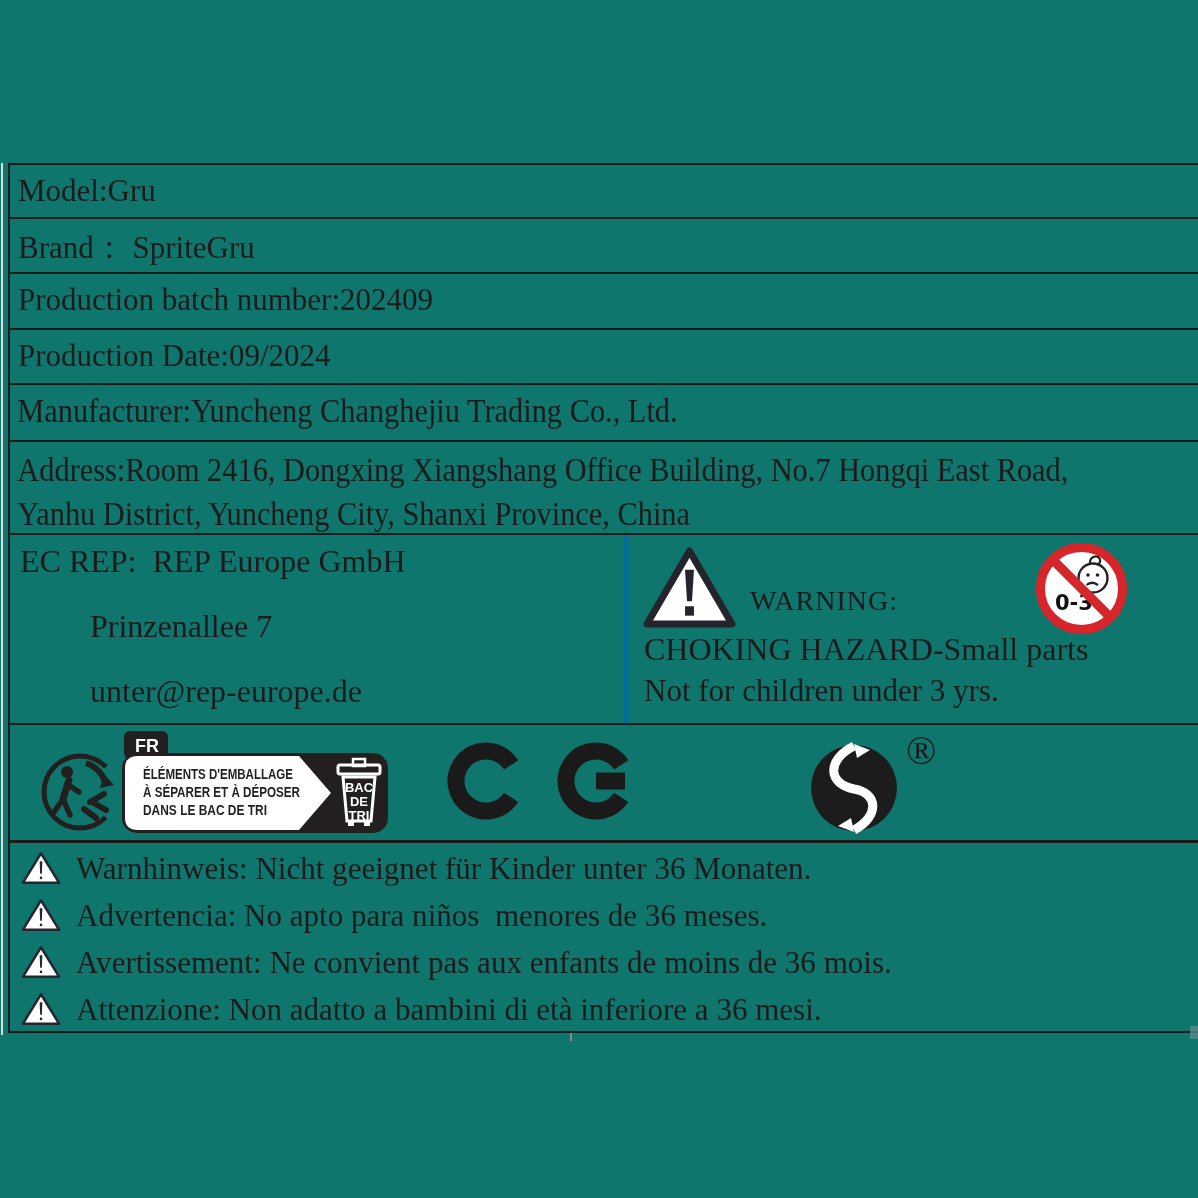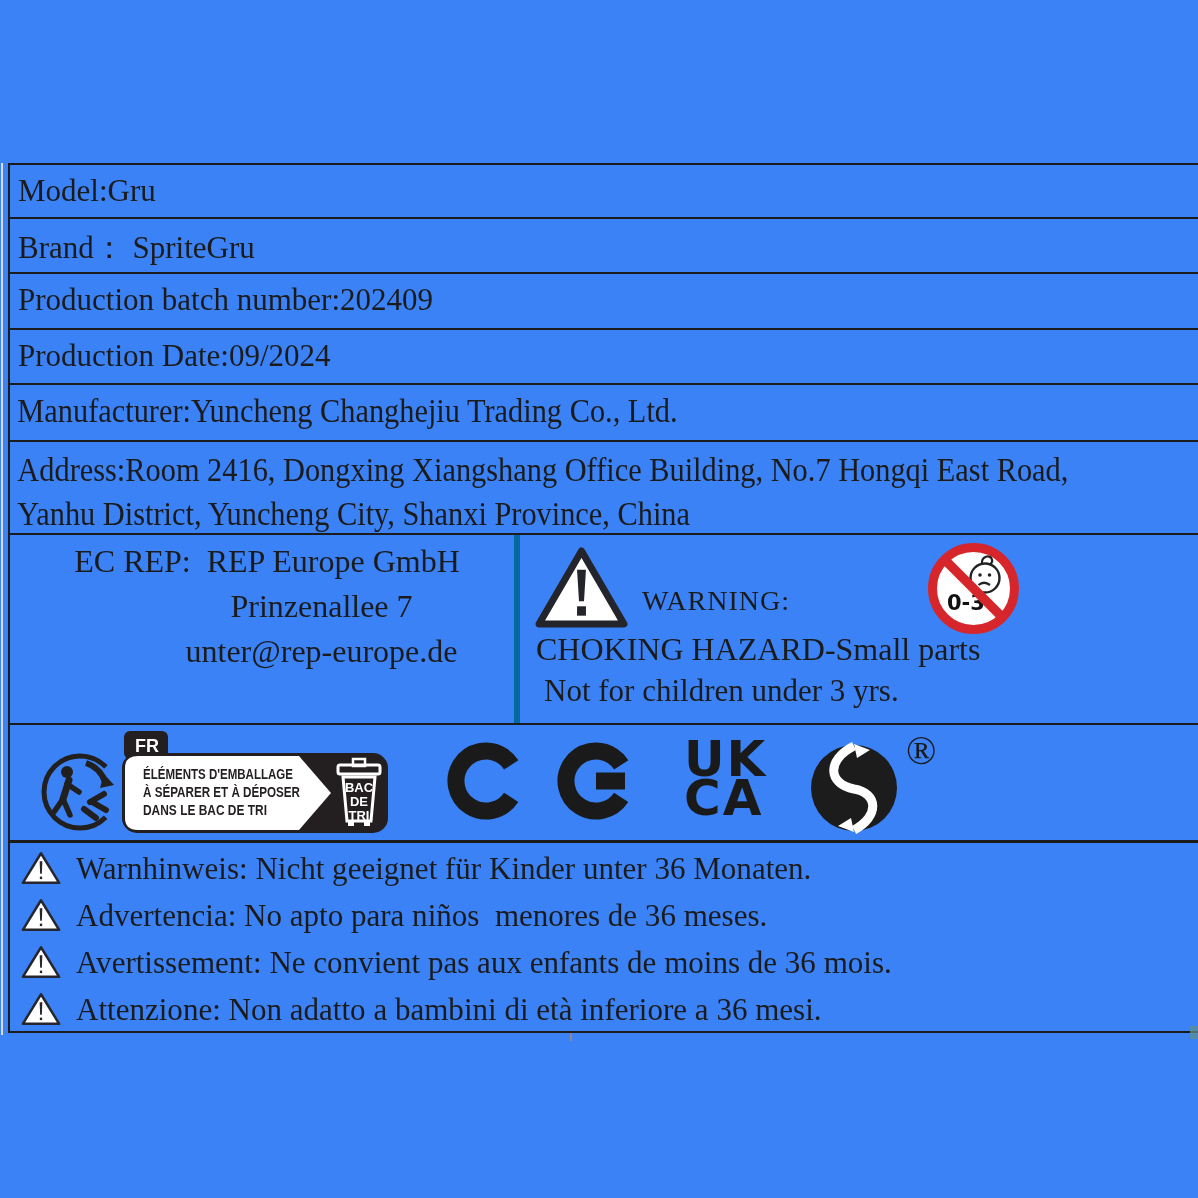--- a/index.html
+++ b/index.html
@@ -1,36 +1,36 @@
 <!DOCTYPE html>
 <html><head>
 <meta charset="utf-8">
 <style>
   html,body{margin:0;padding:0;background:#ffffff;}
-  #page{position:relative;width:1198px;height:1198px;background:#3b82f6;overflow:hidden;
+  #page{position:relative;width:1198px;height:1198px;background:#0f766e;overflow:hidden;
         font-family:"Liberation Serif","DejaVu Serif",serif;color:#1b1b1b;}
   .tbl{position:absolute;left:8px;top:163px;width:1190px;
        border-top:2px solid #1c1c1c;border-left:2px solid #1c1c1c;}
   .row{position:relative;box-sizing:border-box;border-bottom:2px solid #1c1c1c;}
   .r1{height:54px;} .r2{height:55px;} .r3{height:56px;} .r4{height:55px;}
   .r5{height:57px;} .r6{height:93px;}
   .r7{height:190px;display:flex;}
   .r8{height:118px;border-bottom-width:3px;}
   .r9{height:190px;padding-top:2px;}
   .cell-text{display:block;padding:8px 0 0 8px;font-size:31px;white-space:nowrap;}
   .cond{transform:scaleX(0.92);transform-origin:0 0;font-size:33px;}
   .addr{padding:6px 0 0 8px;line-height:44px;white-space:nowrap;}
-  .ecrep-cell{box-sizing:border-box;width:510px;border-right:6px solid #0369a1;
-              padding-top:4px;font-size:32px;text-align:center;}
+  .ecrep-cell{box-sizing:border-box;width:618px;border-right:4px solid #0369a1;
+              padding-top:4px;font-size:32px;}
   .ec-line1{padding-left:10px;height:45px;line-height:45px;white-space:nowrap;}
-  .ec-line{padding-left:119px;height:45px;line-height:45px;white-space:nowrap;}
+  .ec-line{padding-left:80px;height:45px;line-height:45px;white-space:nowrap;margin-top:20px;}
   .warn-cell{position:relative;flex:1;}
   .warn-title{position:absolute;left:122px;top:50px;font-size:28px;letter-spacing:1px;}
   .warn-l1{position:absolute;left:16px;top:96px;font-size:32px;white-space:nowrap;}
-  .warn-l2{position:absolute;left:24px;top:138px;font-size:31px;white-space:nowrap;}
+  .warn-l2{position:absolute;left:16px;top:138px;font-size:31px;white-space:nowrap;}
   .icon-abs{position:absolute;}
   .ukca{position:absolute;left:674px;top:15px;font-family:"DejaVu Sans",sans-serif;
         font-weight:bold;font-size:50px;line-height:39px;letter-spacing:2px;color:#1a1a1a;}
   .regmark{position:absolute;left:896px;top:2px;font-size:40px;color:#1a1a1a;}
   .wline{height:47px;display:flex;align-items:center;}
   .wline svg{margin-left:10px;flex:0 0 auto;}
   .wline .wtext{margin-left:14px;font-size:32px;white-space:nowrap;
                 transform:scaleX(0.97);transform-origin:0 50%;}
   .tick{position:absolute;left:570px;top:1033px;width:2px;height:8px;background:#8a8a8a;}
   .edge-artifact{position:absolute;left:1190px;top:1026px;width:8px;height:13px;background:#5d8e8e;opacity:.75;}
@@ -132,24 +132,20 @@
           <text x="237" y="89" text-anchor="middle" font-family="Liberation Sans, sans-serif" font-weight="bold" font-size="13" fill="#ffffff">TRI</text>
         </g>
       </svg>
 
       <svg class="icon-abs" style="left:436px;top:16px;width:190px;height:80px" viewBox="0 0 190 80">
         <circle cx="40" cy="40" r="30" fill="none" stroke="#1a1a1a" stroke-width="17" stroke-dasharray="153.9 34.6" transform="rotate(33 40 40)"></circle>
         <circle cx="150" cy="40" r="30" fill="none" stroke="#1a1a1a" stroke-width="17" stroke-dasharray="153.9 34.6" transform="rotate(33 150 40)"></circle>
         <rect x="150" y="31.5" width="29" height="17" fill="#1a1a1a"></rect>
       </svg>
 
-      <div class="ukca">
-        <div>UK</div>
-        <div>CA</div>
-      </div>
 
       <svg class="icon-abs" style="left:798px;top:17px;width:92px;height:92px" viewBox="0 0 92 92">
         <circle cx="46" cy="46" r="43" fill="#1c1c1c"></circle>
         <path d="M46,4 C18,18 20,42 46,47 C70,51 72,74 46,88" stroke="#ffffff" stroke-width="9" fill="none"></path>
         <path d="M46,2 L62,8 L49,16 Z" fill="#ffffff"></path>
         <path d="M46,90 L30,84 L43,76 Z" fill="#ffffff"></path>
       </svg>
 
       <div class="regmark">®</div>
     </div>

